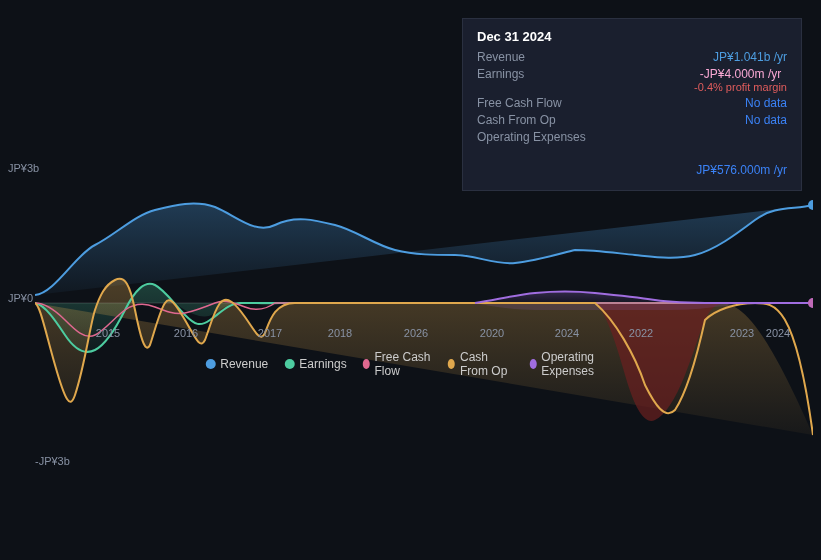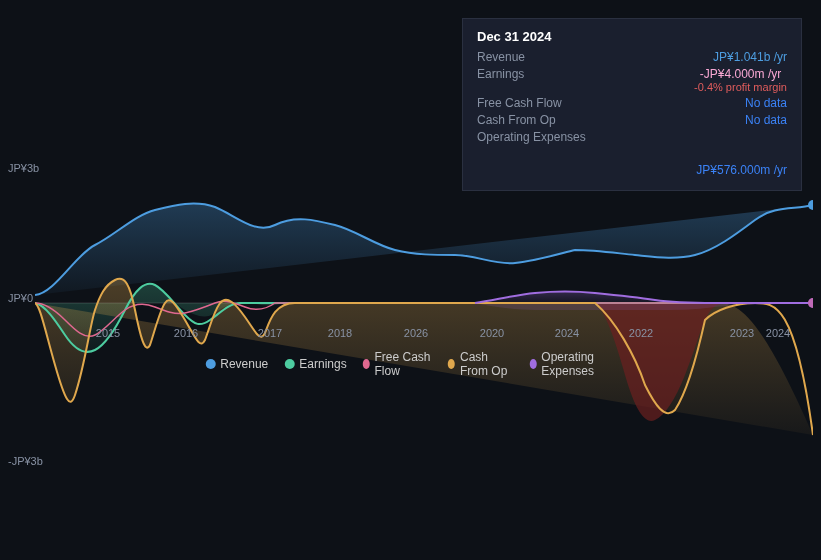--- a/index.html
+++ b/index.html
@@ -128,21 +128,21 @@
       <span class="tooltip-value no-data">No data</span>
     </div>
     <div class="tooltip-row">
       <span class="tooltip-label">Operating Expenses</span>
       <span class="tooltip-value green">JP¥576.000m /yr</span>
     </div>
   </div>
 
   <div class="y-label" style="top: 162px;">JP¥3b</div>
   <div class="y-label" style="top: 292px;">JP¥0</div>
-  <div class="y-label" style="top: 455px;">-JP¥3b</div>
+  <div class="y-label" style="top: 455px; margin-left: 27px;">-JP¥3b</div>
 
   <svg style="position:absolute; top:155px; left:35px; right:8px; bottom:80px; width:778px; height:325px;">
     <defs>
 
       <linearGradient id="revGrad" x1="0" y1="0" x2="0" y2="1">
         <stop offset="0%" stop-color="#4d9de0" stop-opacity="0.3"></stop>
         <stop offset="100%" stop-color="#4d9de0" stop-opacity="0.05"></stop>
       </linearGradient>
 
       <linearGradient id="earnGrad" x1="0" y1="0" x2="0" y2="1">

